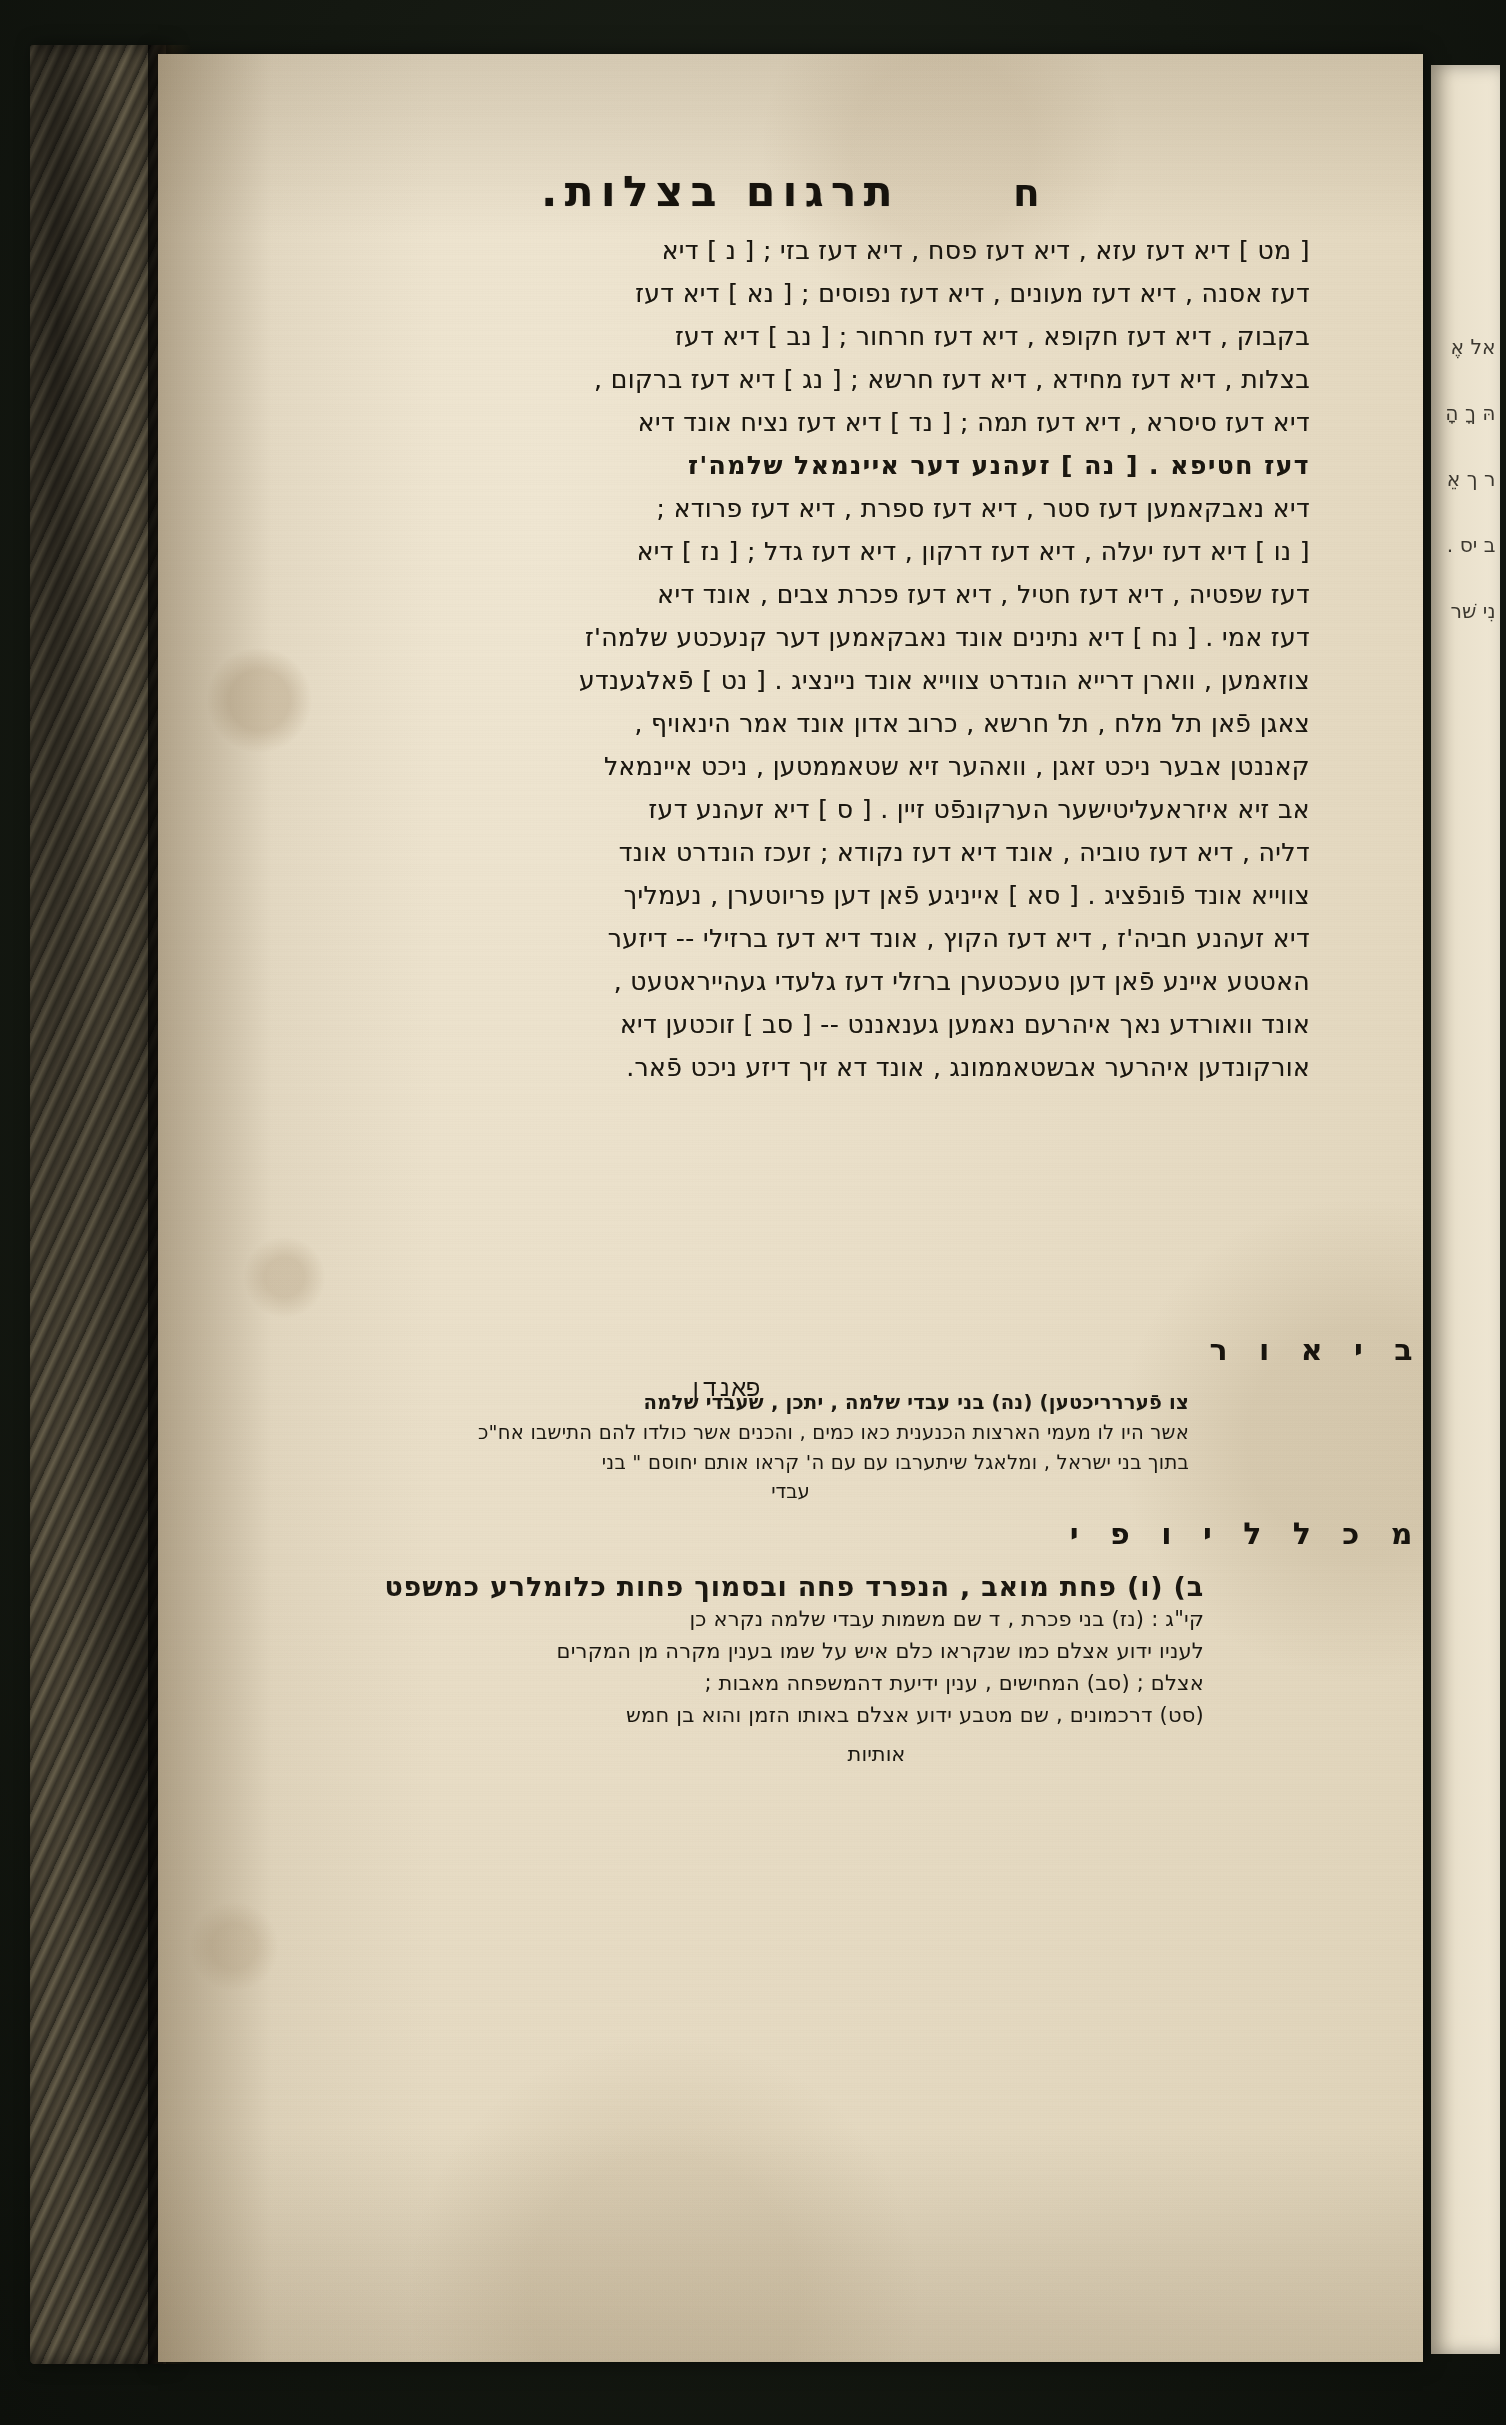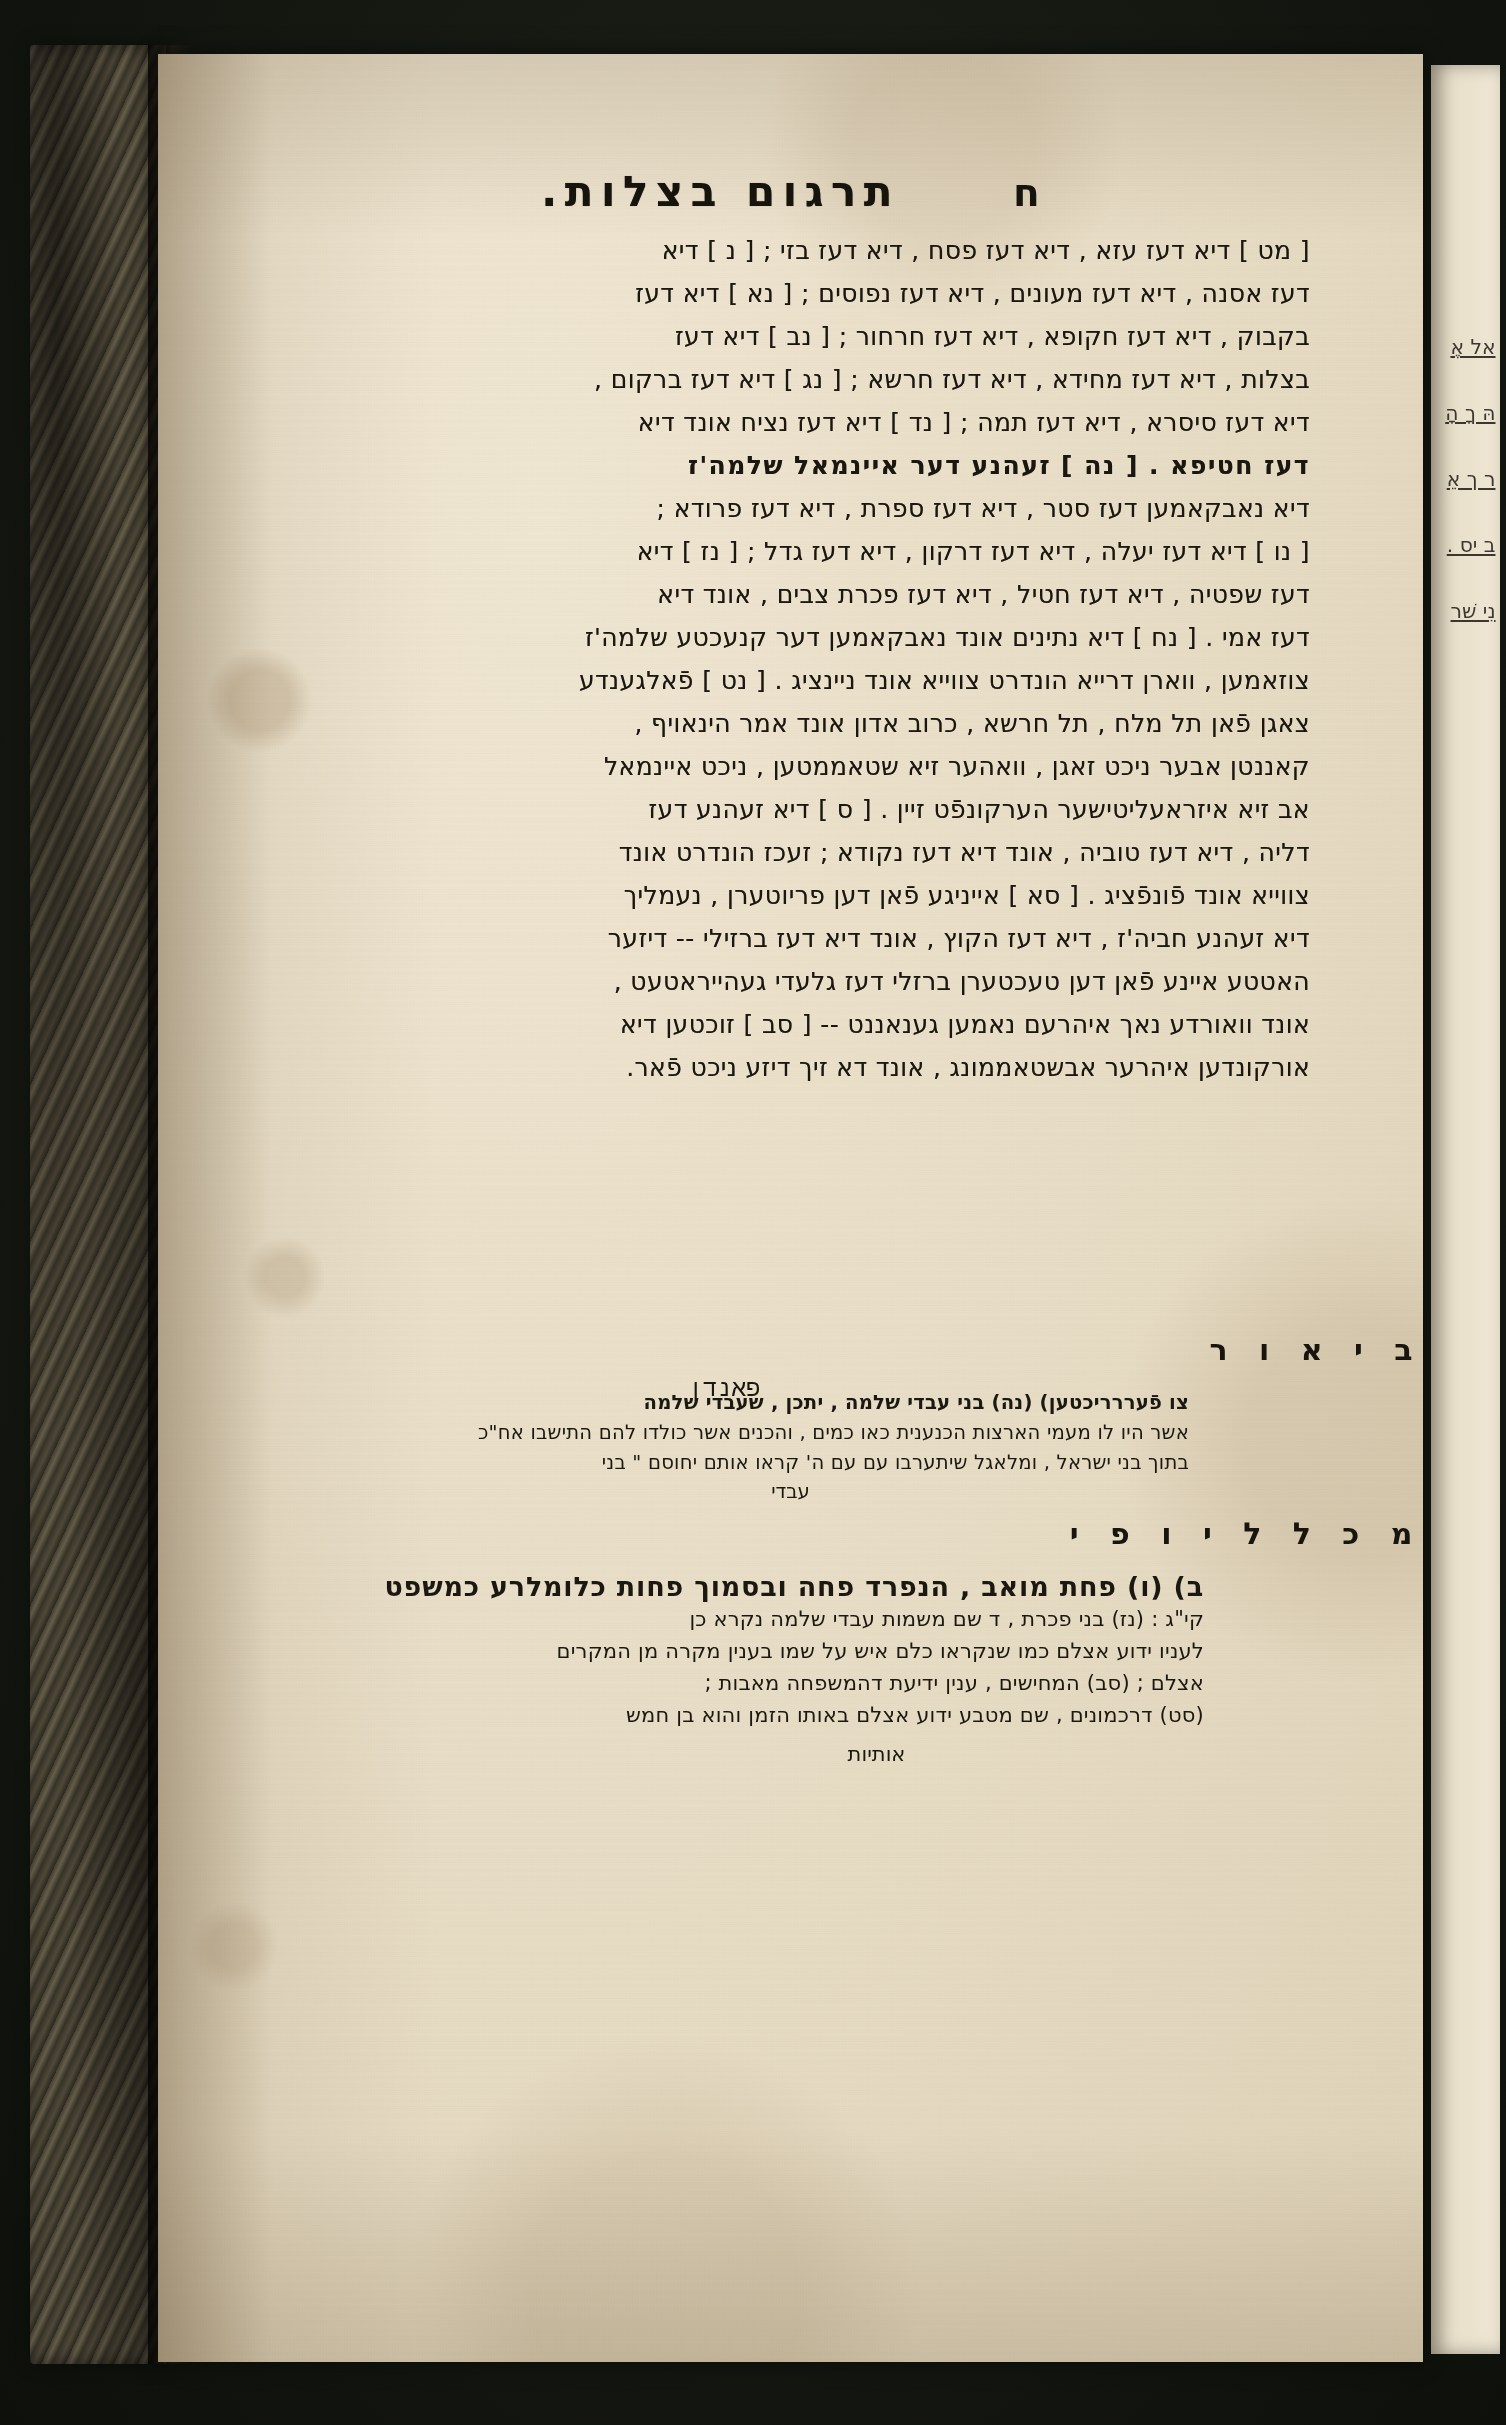--- a/index.html
+++ b/index.html
@@ -112,21 +112,20 @@
     top: 249px;
     width: 59px;
     text-align: right;
     direction: rtl;
     font-family: "DejaVu Sans", sans-serif;
     font-size: 20.3px;
     line-height: 66px;
     color: #1d1a14;
     opacity: .85;
     letter-spacing: 0;
-    text-decoration: underline;
   }
 
   .content {
     position: relative;
     z-index: 3;
     padding: 0;
     color: #1b1811;
   }
 
   

